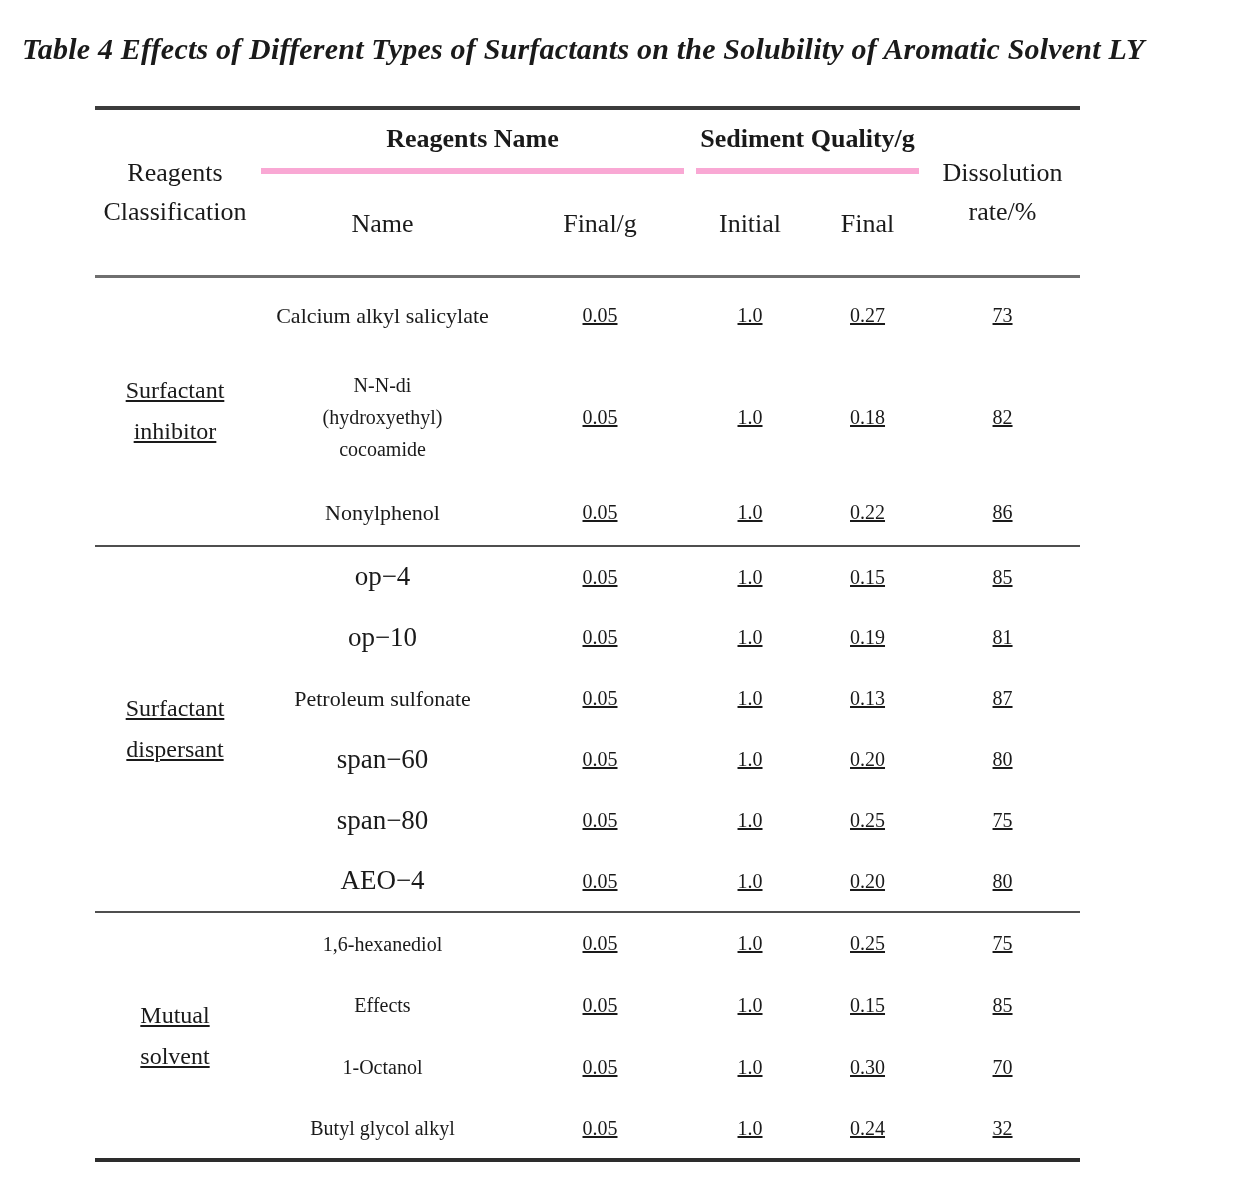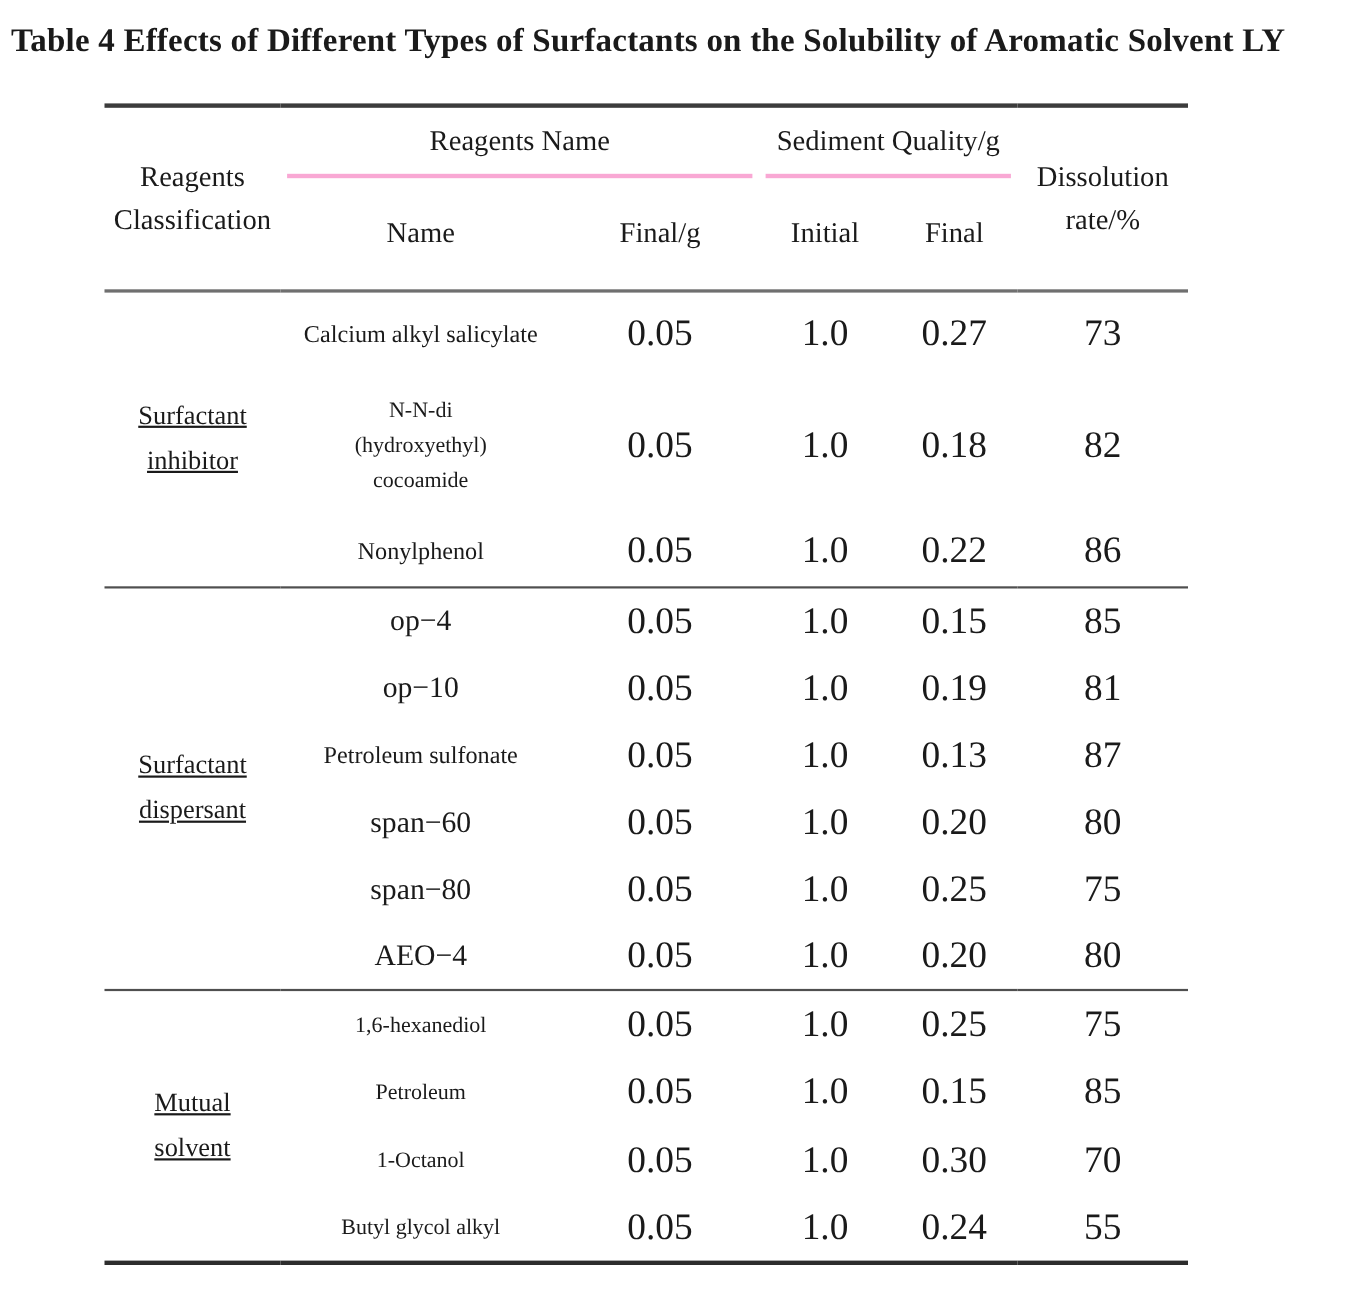--- a/index.html
+++ b/index.html
@@ -8,24 +8,25 @@
     background: #ffffff;
     font-family: "Liberation Serif", "DejaVu Serif", serif;
     color: #1a1a1a;
     overflow: hidden;
   }
   .page { width: 1234px; height: 1182px; position: relative; }
 
   .title {
     font-size: 30px;
     font-weight: bold;
-    margin: 0;
+    margin: 12px;
     padding: 20px 0 0 10px;
     white-space: nowrap;
     letter-spacing: 0.2px;
+    font-style: italic;
   }
 
   table.tbl {
     border-collapse: collapse;
     table-layout: fixed;
     width: 985px;
     margin: 40px 0 0 95px;
     border-top: 4px solid #3c3c3c;
     border-bottom: 4px solid #2d2d2d;
   }
@@ -47,22 +48,23 @@
   thead tr.hrow-a { height: 64px; }
   thead tr.hrow-b { height: 102px; }
 
   .grp-h { height: 64px; }
   .grp-rule {
     height: 100%;
     box-sizing: border-box;
     display: flex;
     align-items: center;
     justify-content: center;
-    border-bottom: 4px solid #f9a8d4;
+    border-bottom: 6px solid #f9a8d4;
     margin: 0 6px;
+    font-weight: bold;
   }
 
   .pre { white-space: pre-line; }
   .cls-h, .dis-h { line-height: 1.5; }
 
   tbody.grp { border-bottom: 2px solid #4f4f4f; }
   tbody.grp:last-child { border-bottom: none; }
 
   td {
     text-align: center;
@@ -72,21 +74,21 @@
   td.cls {
     font-size: 24px;
     line-height: 1.7;
     white-space: pre-line;
     text-decoration: underline;
   }
   td.name { line-height: 1.6; white-space: pre-line; }
   td.name.small  { font-size: 22px; }
   td.name.medium { font-size: 20px; }
   td.name.large  { font-size: 27px; }
-  td.num { font-size: 34px; }
+  td.num { font-size: 20px; text-decoration: underline; }
 
   tbody.grp-0 tr:nth-child(1) { height: 78px; }
   tbody.grp-0 tr:nth-child(2) { height: 126px; }
   tbody.grp-0 tr:nth-child(3) { height: 66px; }
   tbody.grp-1 tr { height: 61px; }
   tbody.grp-2 tr { height: 62px; }
 </style>
 </head>
 <body>
 
@@ -200,36 +202,36 @@
         <tr>
           <td rowspan="4" class="cls">Mutual
 solvent</td>
           <td class="name medium">1,6-hexanediol</td>
           <td class="num">0.05</td>
           <td class="num">1.0</td>
           <td class="num">0.25</td>
           <td class="num">75</td>
         </tr>
         <tr>
-          <td class="name medium">Petroleum</td>
+          <td class="name medium">Effects</td>
           <td class="num">0.05</td>
           <td class="num">1.0</td>
           <td class="num">0.15</td>
           <td class="num">85</td>
         </tr>
         <tr>
           <td class="name medium">1-Octanol</td>
           <td class="num">0.05</td>
           <td class="num">1.0</td>
           <td class="num">0.30</td>
           <td class="num">70</td>
         </tr>
         <tr>
           <td class="name medium">Butyl glycol alkyl</td>
           <td class="num">0.05</td>
           <td class="num">1.0</td>
           <td class="num">0.24</td>
-          <td class="num">55</td>
+          <td class="num">32</td>
         </tr>
       </tbody>
     </table>
 
 </div>
 
 </body></html>

